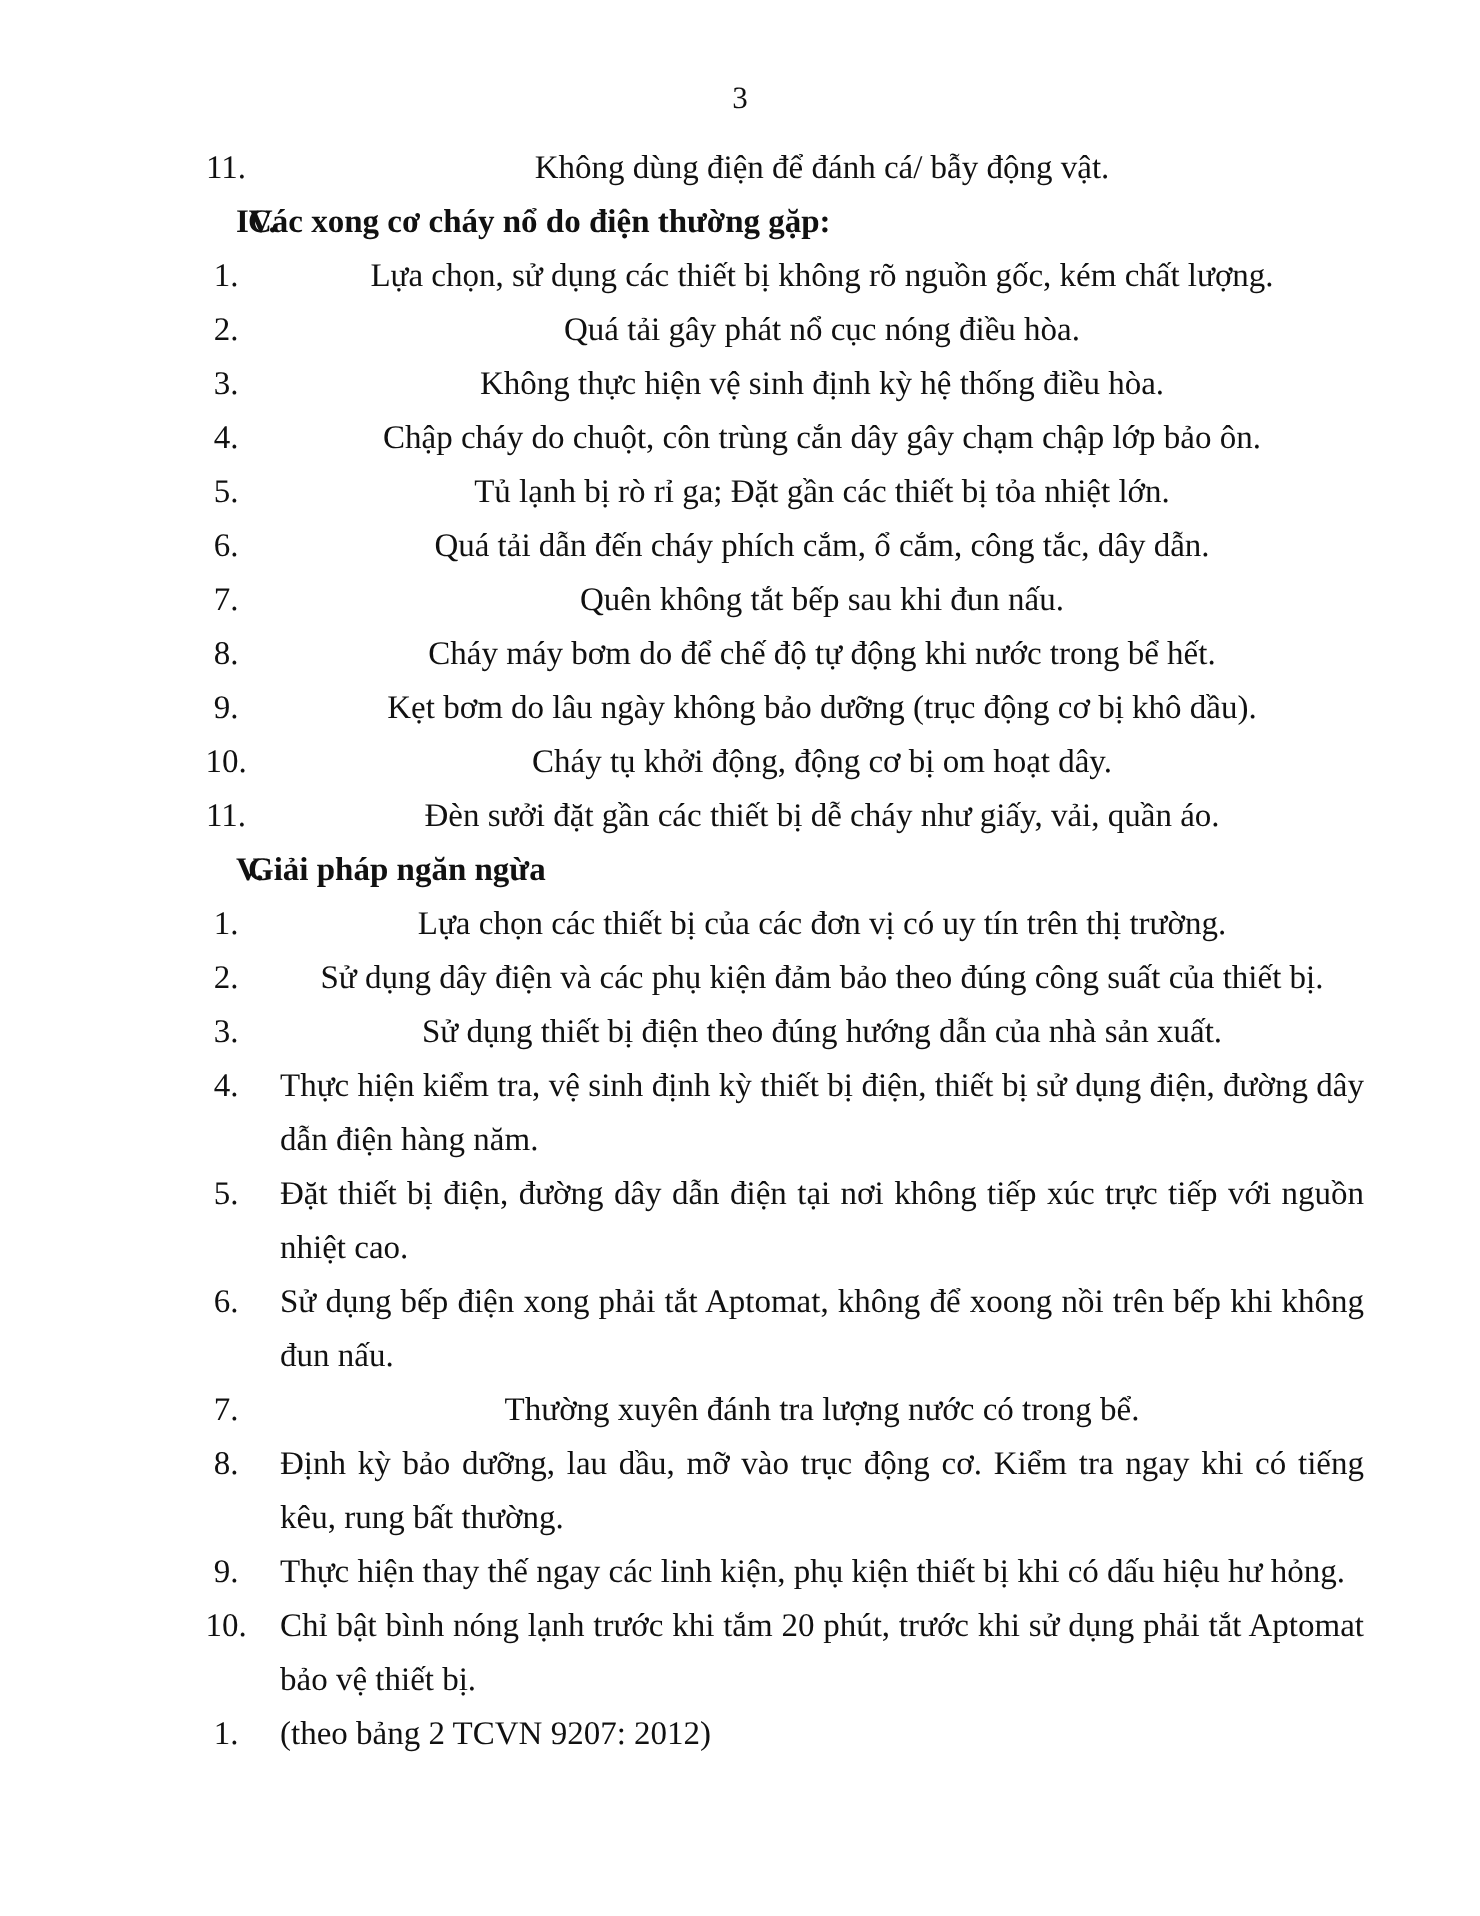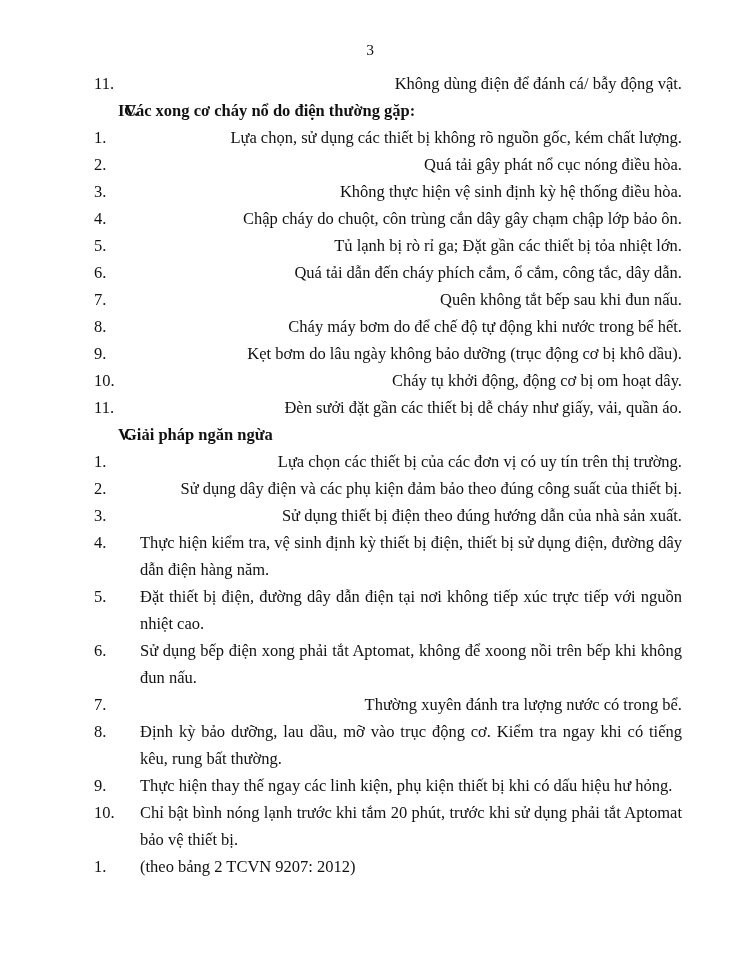--- a/index.html
+++ b/index.html
@@ -54,32 +54,32 @@
   .item {
     display: flex;
     align-items: flex-start;
     font-size: 16.5px;
     line-height: 27px;
     margin: 0;
   }
   .item .num {
     width: 46px;
     flex: 0 0 46px;
-    text-align: left;
+    text-align: center;
     padding-right: 8px;
     box-sizing: border-box;
     white-space: nowrap;
   }
   .item .txt {
     flex: 1 1 auto;
     text-align: justify;
     text-justify: inter-word;
   }
   .item .txt.nojust {
-    text-align: right;
+    text-align: center;
   }
   
   .item .txt > .sub {
     display: block;
   }
 </style>
 </head>
 <body>
 
 <div class="page">

